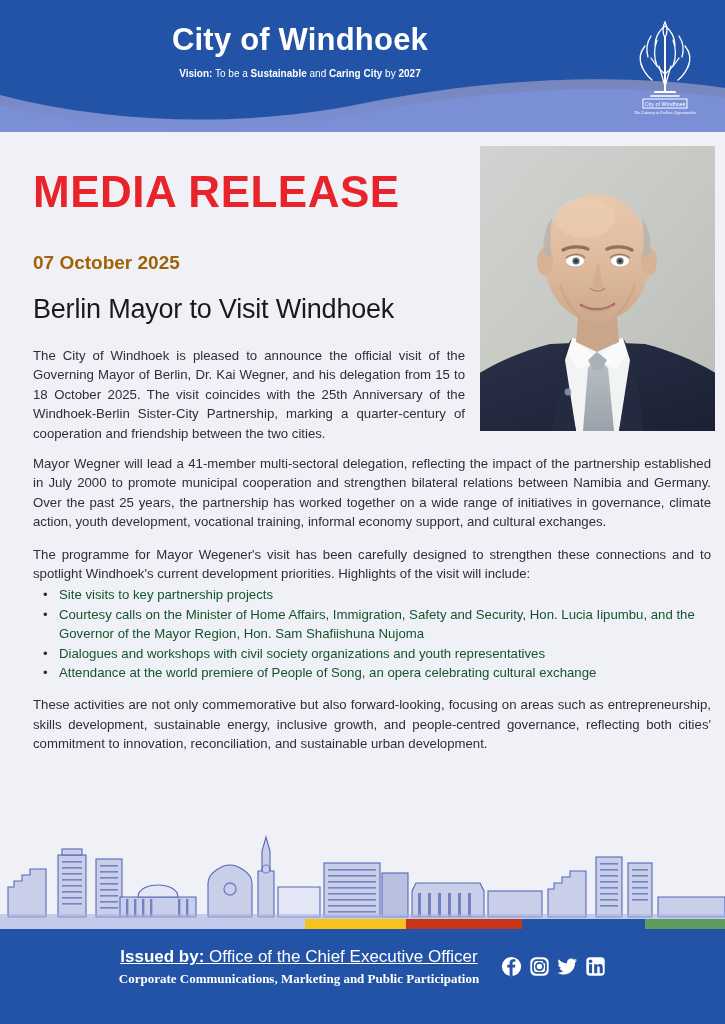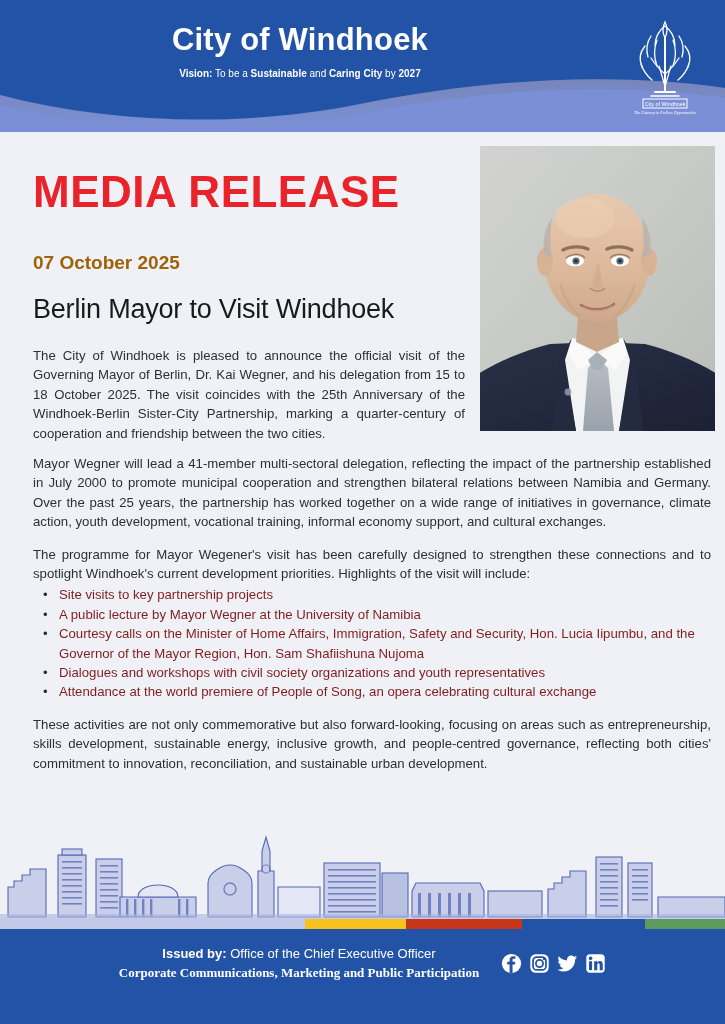--- a/index.html
+++ b/index.html
@@ -69,21 +69,21 @@
     position:absolute; left:24px; top:322px; width:678px;
   }
 
   p.para {
     color:#2e2e38; font-size:13.2px; line-height:1.47;
     text-align:justify; margin-bottom:13px;
   }
   p.para.last { margin-bottom:0; }
   ul.bullets { list-style:none; margin:0 0 13px 0; }
   ul.bullets li {
-    color:#7f1d1d; font-size:13.2px; line-height:1.47;
+    color:#14532d; font-size:13.2px; line-height:1.47;
     padding-left:26px; position:relative; text-align:left;
   }
   ul.bullets li::before {
     content:"•"; position:absolute; left:10px; top:0;
     color:#2e2e38; font-size:13.2px;
   }
 
   
   .skyline {
     position:absolute; left:0; bottom:105px; width:725px; height:98px;
@@ -98,21 +98,21 @@
   
   .footer {
     position:absolute; left:0; bottom:0; width:725px; height:95px;
     background:#2253a6;
   }
   .footer-inner {
     position:absolute; left:0; top:16px; width:725px;
     display:flex; align-items:center; justify-content:center; gap:22px;
   }
   .footer-text { text-align:center; color:#fff; line-height:1.45; }
-  .issued-line { font-size:13px; }
+  .issued-line { font-size:17px;text-decoration:underline; }
   .issued-line b { font-weight:bold; }
   .dept-line { font-size:13px; font-weight:bold;font-family:Liberation Serif, serif; }
   .socials { display:flex; gap:7px; align-items:center; }
   .socials svg { display:block; }
 </style>
 </head>
 <body>
 
 <div class="header">
   <svg class="header-wave" viewBox="0 0 725 132" preserveAspectRatio="none">
@@ -240,21 +240,20 @@
 
   <div class="body-narrow">
     <p class="para last">The City of Windhoek is pleased to announce the official visit of the Governing Mayor of Berlin, Dr. Kai Wegner, and his delegation from 15 to 18 October 2025. The visit coincides with the 25th Anniversary of the Windhoek-Berlin Sister-City Partnership, marking a quarter-century of cooperation and friendship between the two cities.</p>
   </div>
 
   <div class="body-wide">
     <p class="para">Mayor Wegner will lead a 41-member multi-sectoral delegation, reflecting the impact of the partnership established in July 2000 to promote municipal cooperation and strengthen bilateral relations between Namibia and Germany. Over the past 25 years, the partnership has worked together on a wide range of initiatives in governance, climate action, youth development, vocational training, informal economy support, and cultural exchanges.</p>
     <p class="para" style="margin-bottom:2px">The programme for Mayor Wegener's visit has been carefully designed to strengthen these connections and to spotlight Windhoek's current development priorities. Highlights of the visit will include:</p>
     <ul class="bullets">
       <li>Site visits to key partnership projects</li>
-      <li>A public lecture by Mayor Wegner at the University of Namibia</li>
       <li>Courtesy calls on the Minister of Home Affairs, Immigration, Safety and Security, Hon. Lucia Iipumbu, and the Governor of the Mayor Region, Hon. Sam Shafiishuna Nujoma</li>
       <li>Dialogues and workshops with civil society organizations and youth representatives</li>
       <li>Attendance at the world premiere of People of Song, an opera celebrating cultural exchange</li>
     </ul>
     <p class="para">These activities are not only commemorative but also forward-looking, focusing on areas such as entrepreneurship, skills development, sustainable energy, inclusive growth, and people-centred governance, reflecting both cities' commitment to innovation, reconciliation, and sustainable urban development.</p>
   </div>
 </div>
 
 <svg class="skyline" viewBox="0 0 725 98" preserveAspectRatio="none">
   <g fill="#c9cfe8" stroke="#5568b8" stroke-width="1.1">

